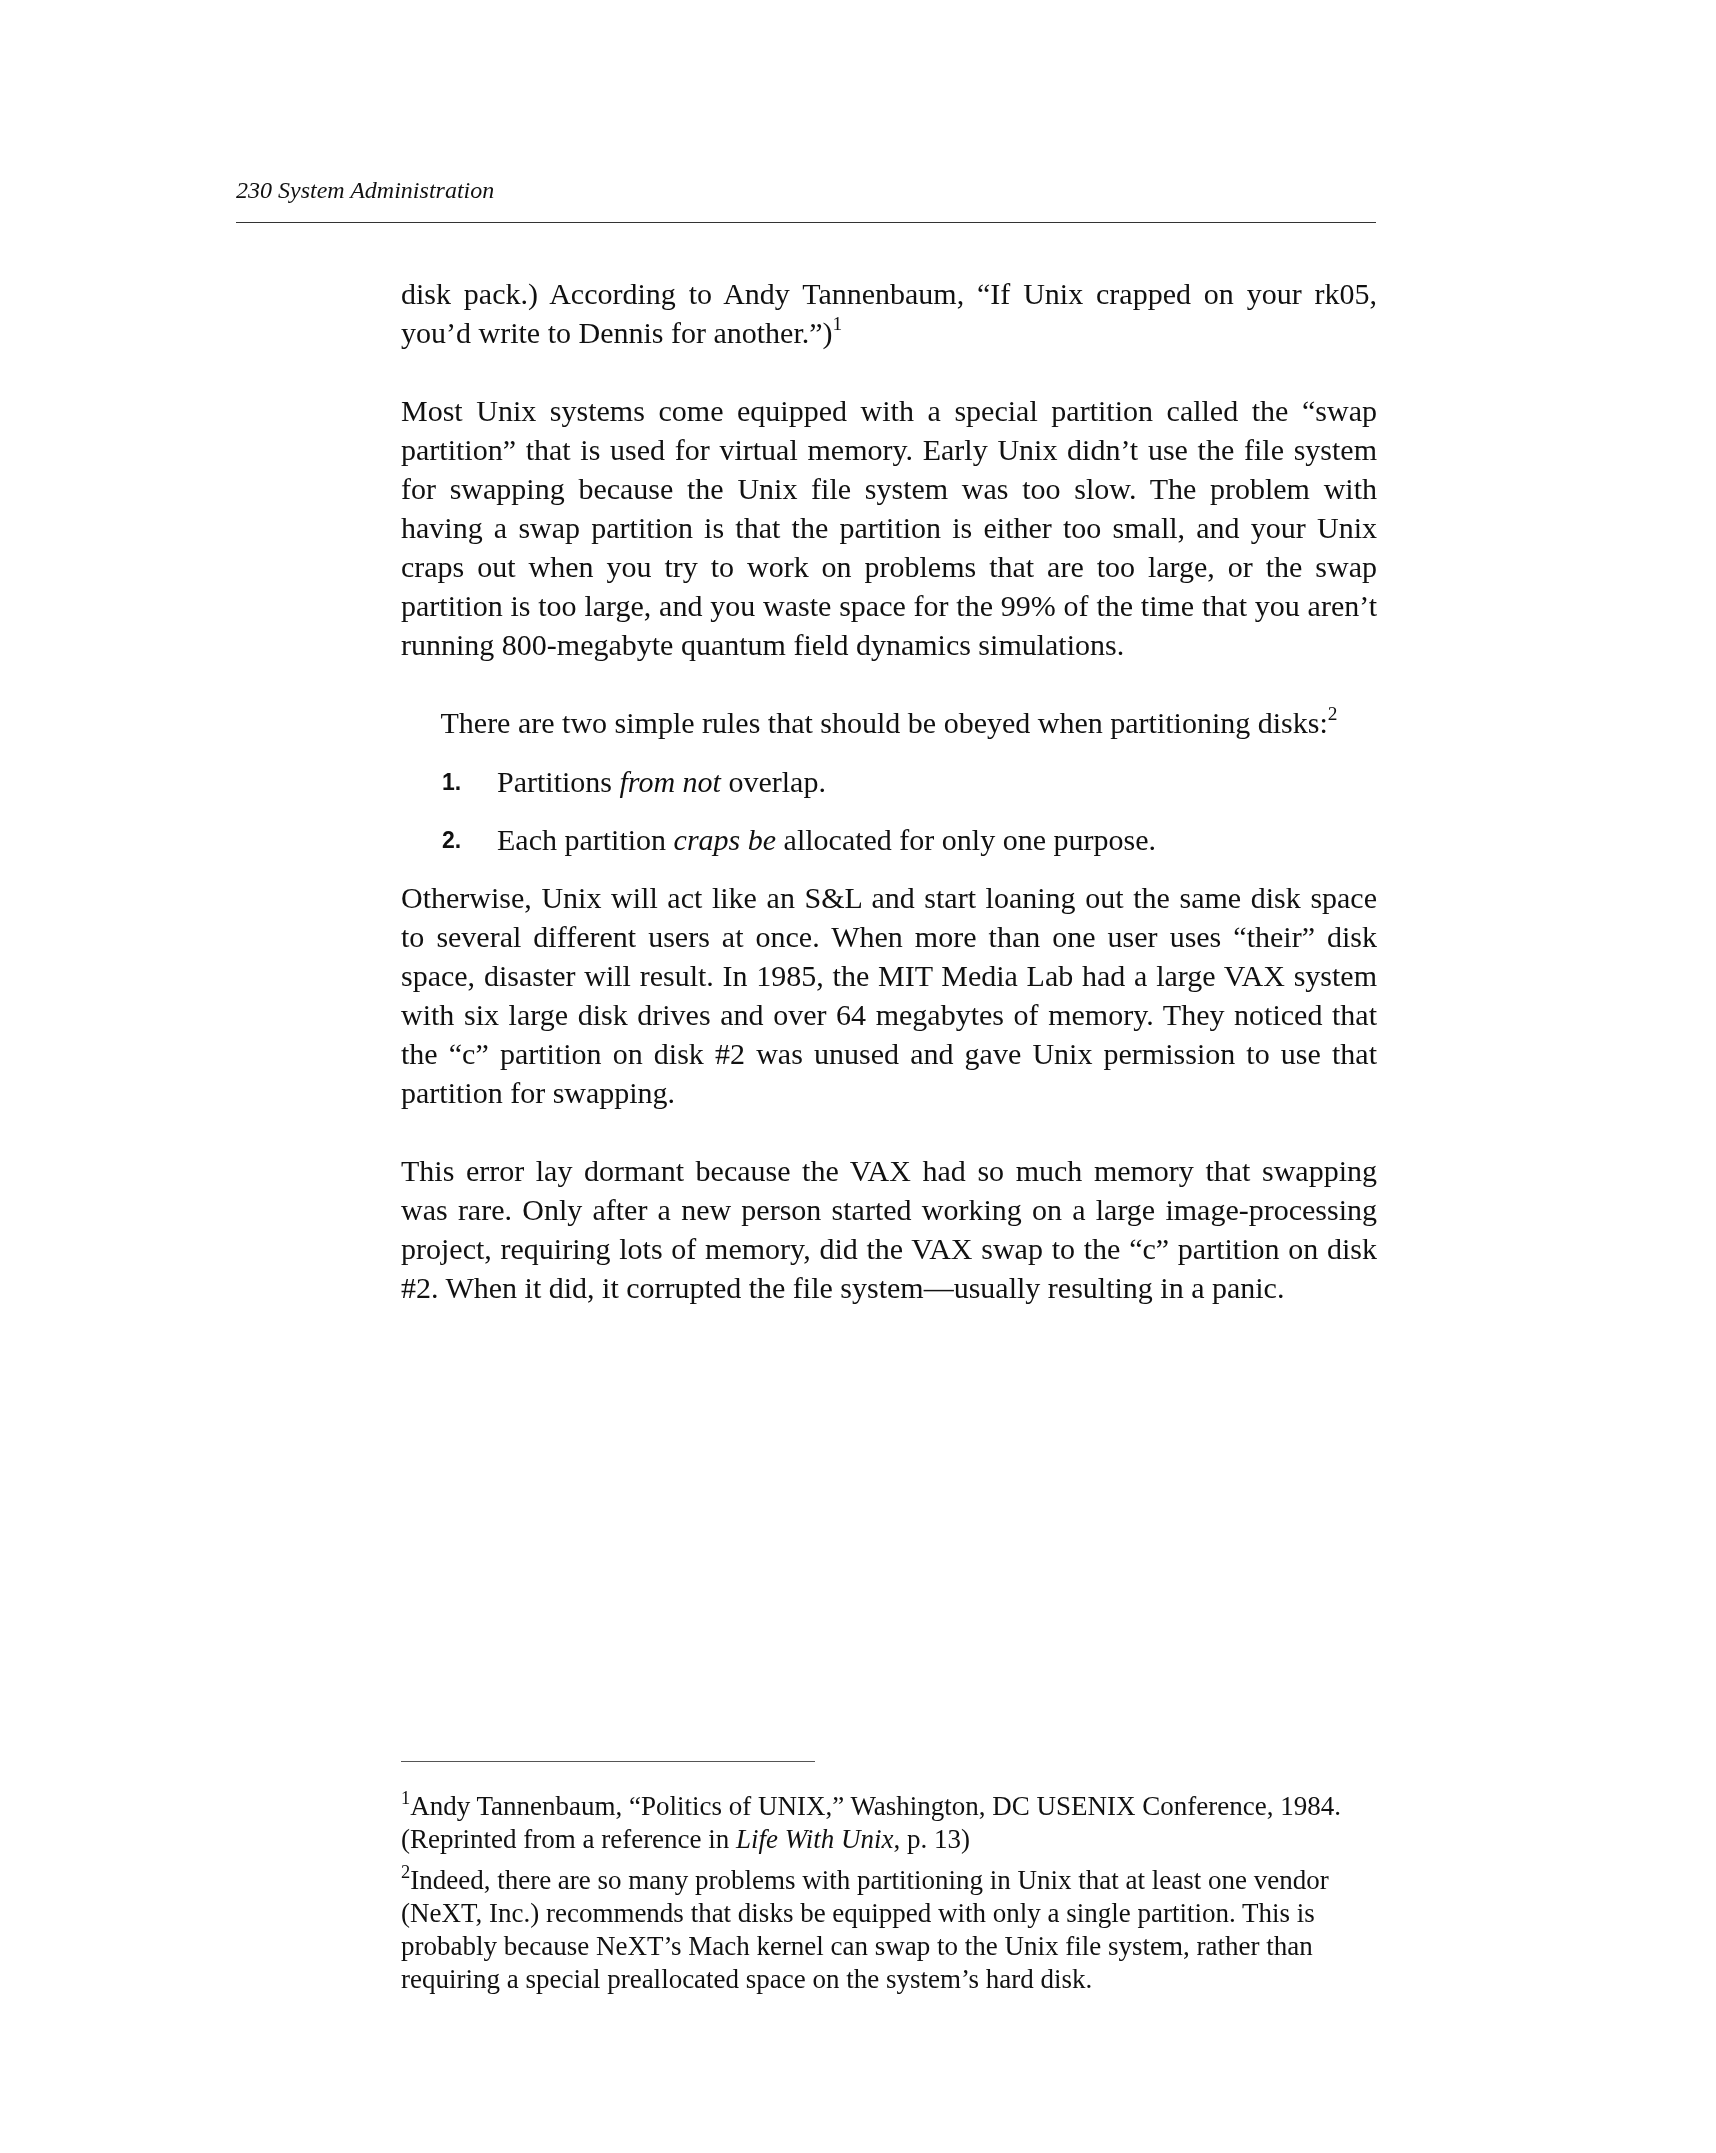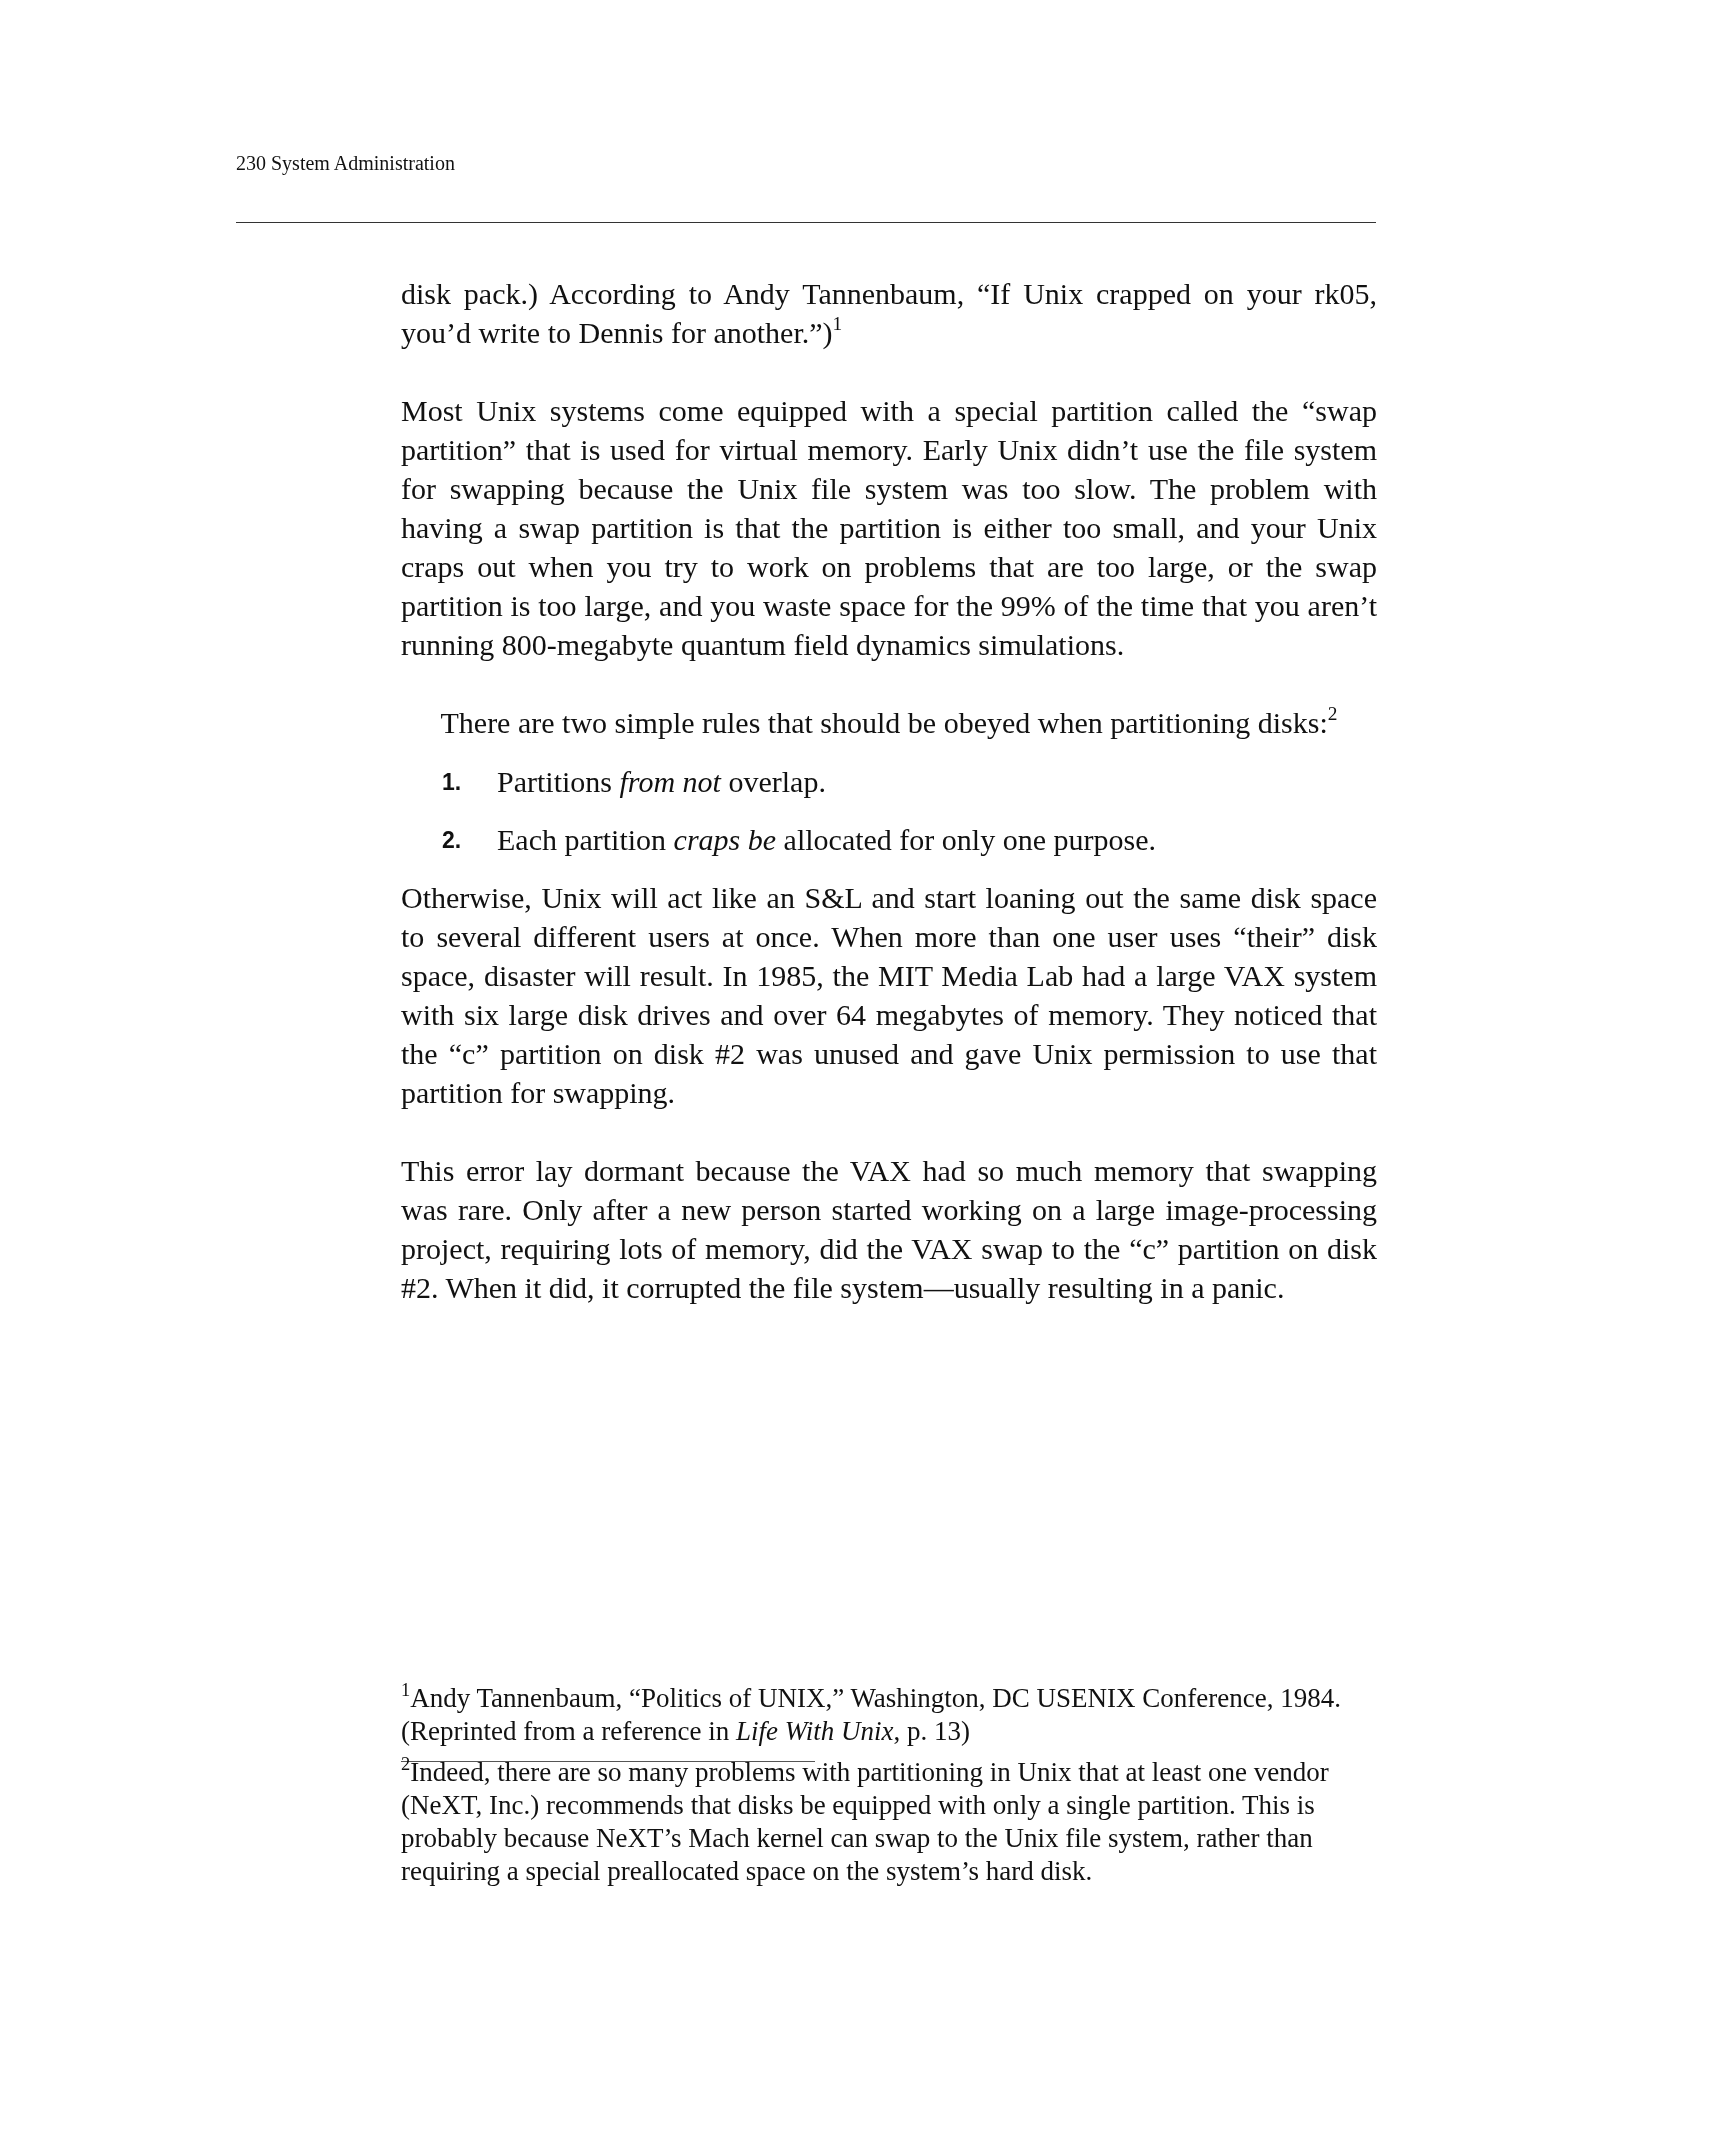--- a/index.html
+++ b/index.html
@@ -1,29 +1,29 @@
 <!DOCTYPE html>
 <html><head>
   <meta charset="utf-8">
   <style>
     html, body { margin: 0; padding: 0; background: #ffffff; }
     body { width: 1717px; height: 2153px; position: relative; overflow: hidden;
            font-family: "Liberation Serif", "DejaVu Serif", serif; color: #111111; }
-    .running-head { position: absolute; left: 236px; top: 149px; font-size: 20px; line-height: 29px; }
+    .running-head { position: absolute; left: 236px; top: 176px; font-size: 24px; line-height: 29px; font-style: italic; }
     .head-rule { position: absolute; left: 236px; top: 222px; width: 1140px; height: 0; border-top: 1.9px solid #333333; }
     .body-col { position: absolute; left: 401px; top: 274px; width: 976px; }
     .para { font-size: 30px; line-height: 39px; text-align: justify; margin: 0 0 39px 0; hyphens: manual; }
     .para.left { text-align: center; }
     sup { font-size: 19.4px; line-height: 0; vertical-align: 12.6px; }
     .rule-list { list-style: none; margin: -19.4px 0 19.4px 0; padding: 0; }
     .rule-list li { position: relative; font-size: 30px; line-height: 39px; padding-left: 96px; margin-bottom: 19.4px; }
     .rule-list .num { position: absolute; left: 41px; top: 1px; font-family: "Liberation Sans", "DejaVu Sans", sans-serif;
                       font-weight: bold; font-size: 23px; }
     .fn-rule { position: absolute; left: 401px; top: 1761px; width: 414px; height: 0; border-top: 1.5px solid #555555; }
-    .footnotes { position: absolute; left: 401px; top: 1682px; width: 980px; }
+    .footnotes { position: absolute; left: 401px; top: 1790px; width: 980px; }
     .fn { font-size: 27px; line-height: 33px; margin: 0 0 7.8px 0; }
     .fn sup { font-size: 18.4px; vertical-align: 10.7px; }
     em { font-style: italic; }
   </style>
 </head>
 <body>
 
 <div class="running-head">230 System Administration</div>
 <div class="head-rule"></div>
 

